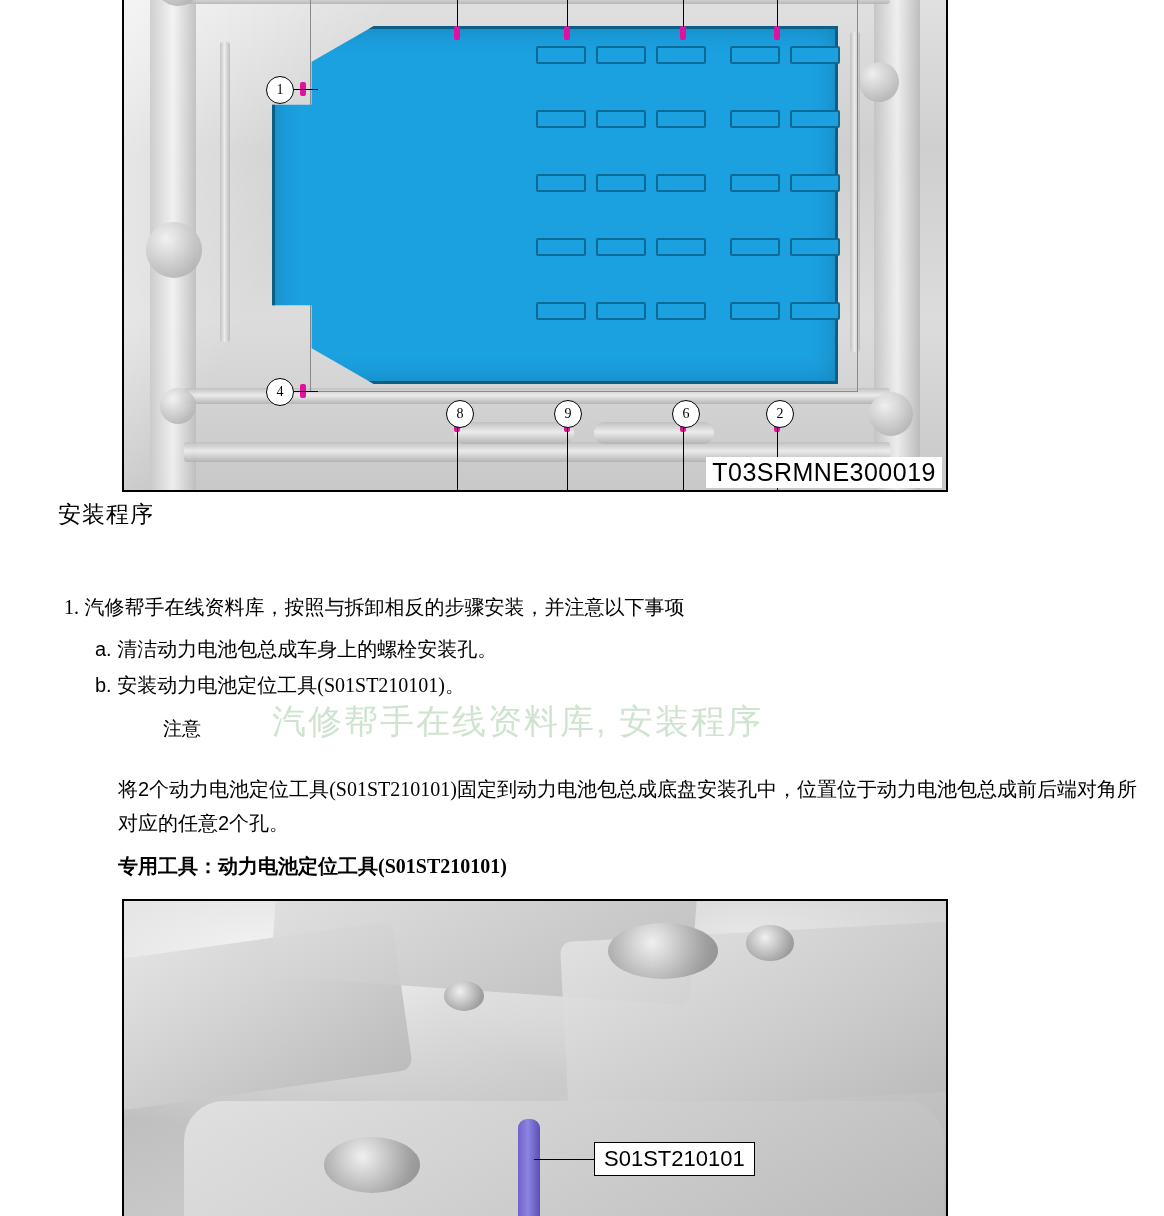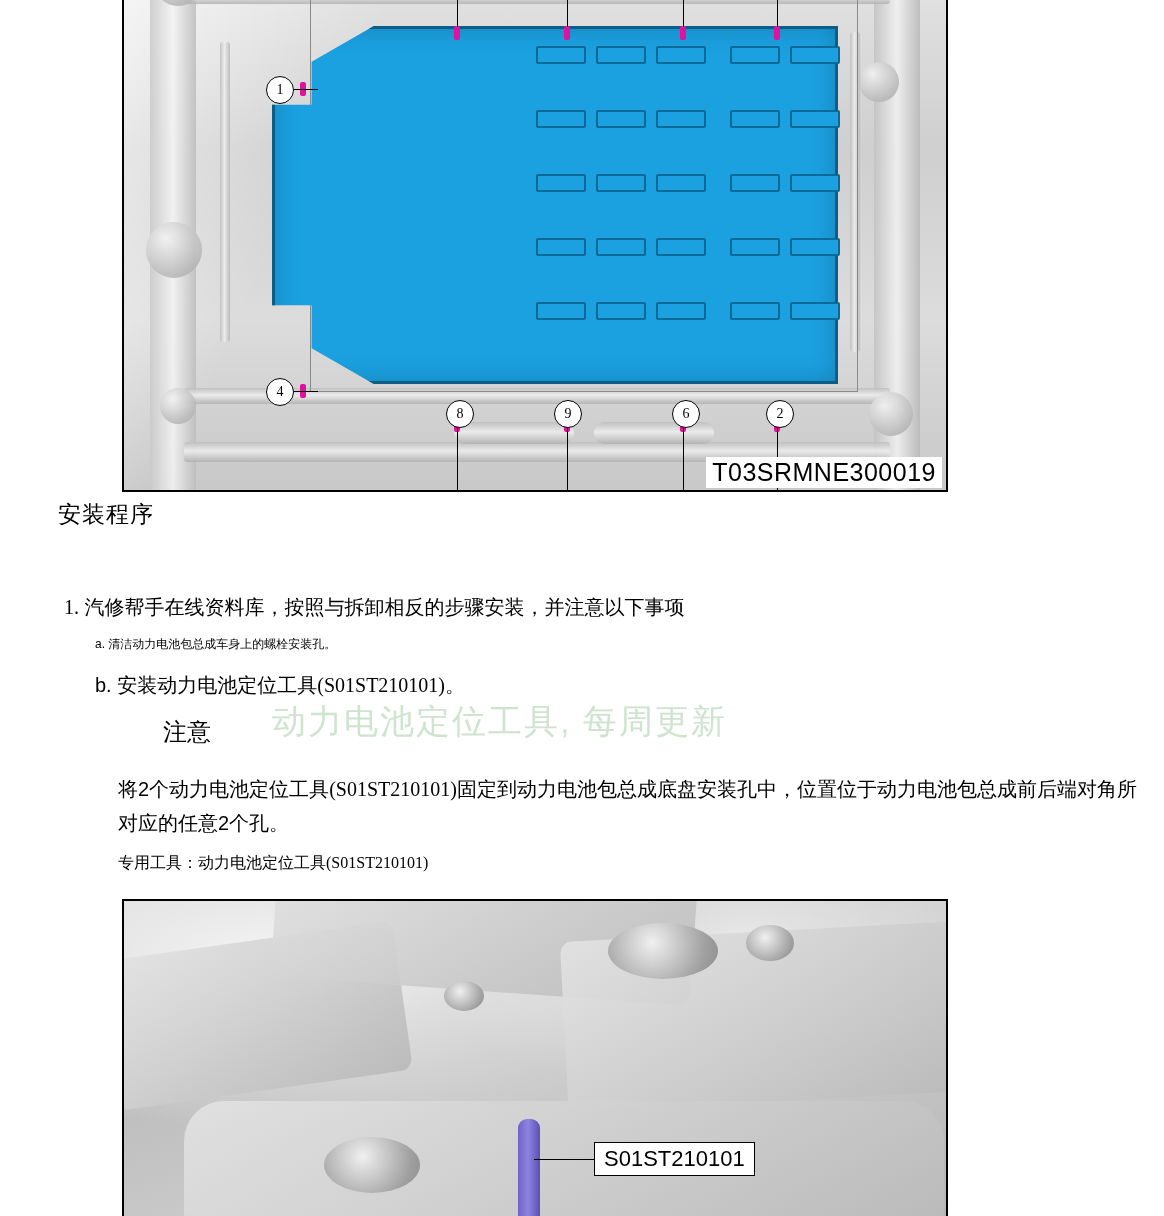--- a/index.html
+++ b/index.html
@@ -153,51 +153,51 @@
     left: 64px;
     top: 594px;
     font-size: 20px;
     white-space: nowrap;
   }
   .step1 .num { font-family: "Liberation Serif", serif; }
   .sub-a {
     position: absolute;
     left: 95px;
     top: 636px;
-    font-size: 12px;
+    font-size: 20px;
     white-space: nowrap;
   }
   .sub-b {
     position: absolute;
     left: 95px;
     top: 672px;
     font-size: 20px;
     white-space: nowrap;
   }
   .mono-inline { font-family: "Liberation Serif", serif; }
   .notice {
     position: absolute;
     left: 163px;
     top: 716px;
-    font-size: 24px;
+    font-size: 19px;
   }
   .para {
     position: absolute;
     left: 118px;
     top: 772px;
     width: 1030px;
     font-size: 20px;
     line-height: 34px;
   }
   .tool-line {
     position: absolute;
     left: 118px;
     top: 853px;
-    font-size: 16px;
-    font-weight: normal;
+    font-size: 20px;
+    font-weight: bold;
   }
   .tool-line .code { font-family: "Liberation Serif", serif; }
 
   
   .watermark {
     position: absolute;
     left: 272px;
     top: 700px;
     width: 700px;
     font-size: 34px;
@@ -368,21 +368,21 @@
 </div>
 
 <div class="sub-b">
   <span class="num">b.</span>
   <span>安装动力电池定位工具</span><span class="mono-inline">(S01ST210101)</span><span>。</span>
 </div>
 
 <div class="notice">注意</div>
 
 <div class="watermark">
-  <div>动力电池定位工具, 每周更新</div>
+  <div>汽修帮手在线资料库, 安装程序</div>
 </div>
 
 <div class="para">
   <span>将2个动力电池定位工具</span><span class="mono-inline">(S01ST210101)</span><span>固定到动力电池包总成底盘安装孔中，位置位于动力电池包总成前后端对角所对应的任意2个孔。</span>
 </div>
 
 <div class="tool-line">
   <span>专用工具：动力电池定位工具</span><span class="code">(S01ST210101)</span>
 </div>
 

